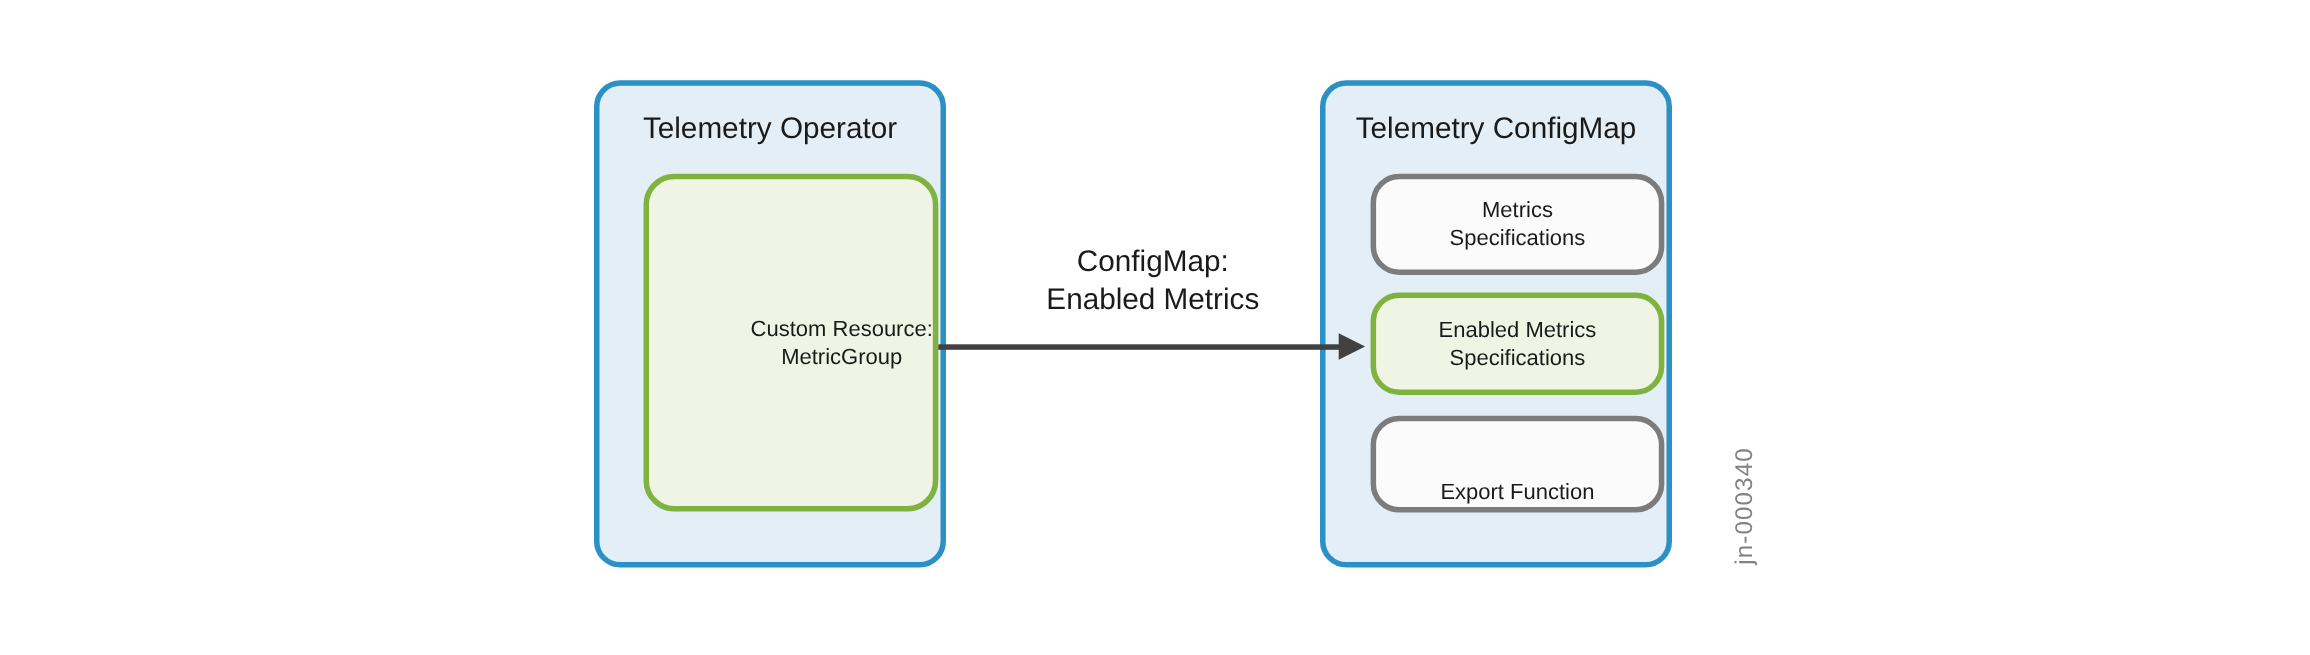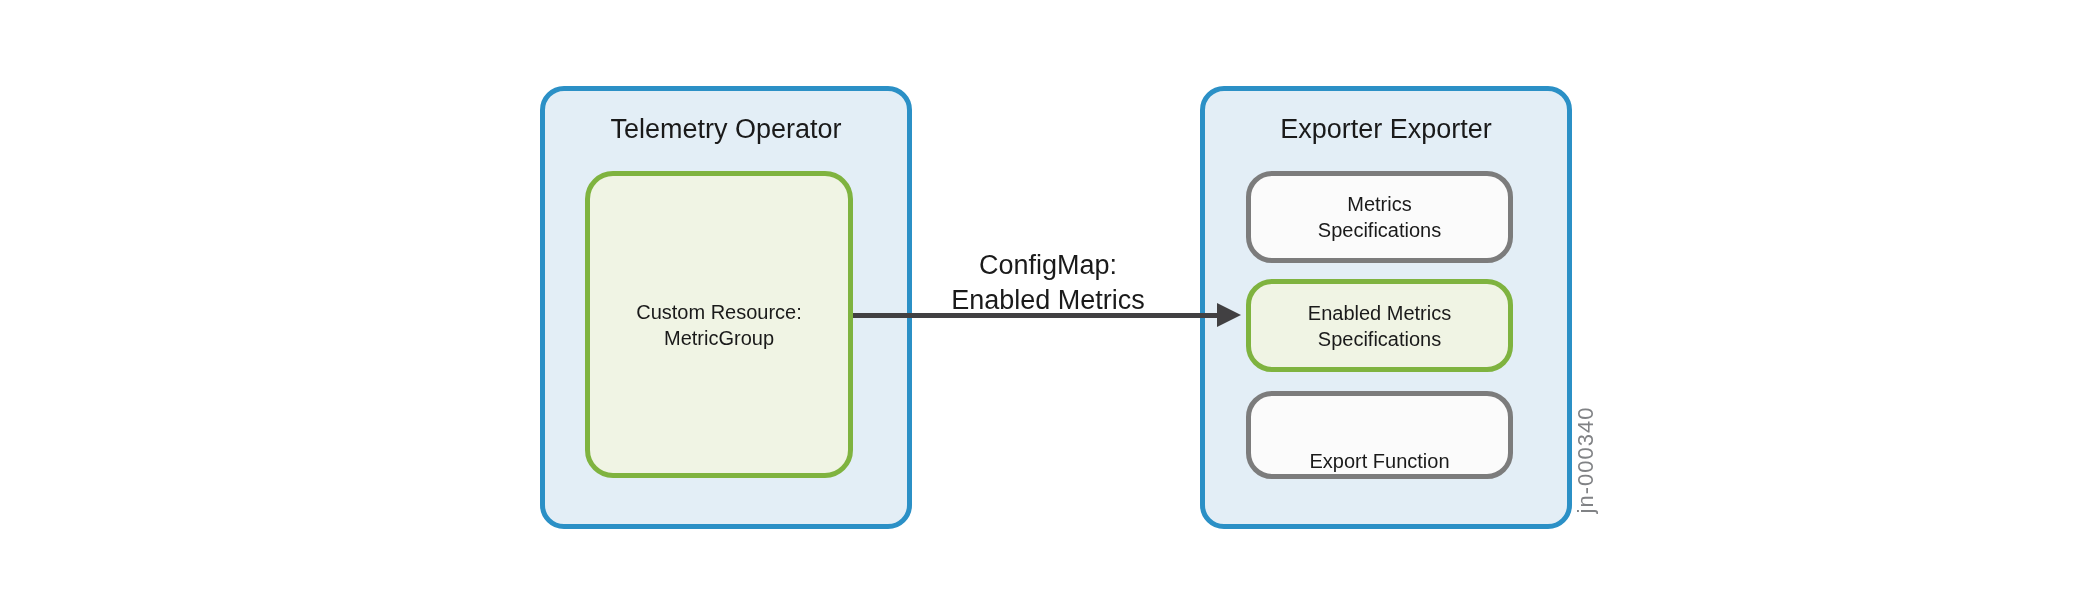--- a/index.html
+++ b/index.html
@@ -10,22 +10,22 @@
     width: 2100px;
     height: 595px;
     background: var(--background, #FFFFFF);
     font-family: "Liberation Sans", sans-serif;
     color: var(--text, #1A1A1A);
     overflow: hidden;
   }
 
   .outer-box {
     position: absolute;
-    top: 86px;
-    width: 372px;
+    top: 73px;
+    width: 320px;
     height: 443px;
     border: 5px solid var(--blue-border, #2B90C6);
     background: var(--blue-fill, #E3EEF6);
     border-radius: 24px;
   }
   .operator { left: 540px; }
   .exporter { left: 1200px; }
 
   .outer-title {
     position: absolute;
@@ -42,21 +42,21 @@
     position: absolute;
     left: 40px;
     top: 80px;
     width: 268px;
     height: 307px;
     border: 5px solid var(--green-border, #7FB33F);
     background: var(--green-fill, #F0F4E4);
     border-radius: 28px;
     display: flex;
     align-items: center;
-    justify-content: center;
+    justify-content: flex-end;
   }
 
   .box-label {
     font-size: 20px;
     line-height: 1.3;
     text-align: center;
     white-space: pre-line;
     color: var(--text, #1A1A1A);
   }
 
@@ -98,21 +98,21 @@
     height: 0;
     border-left: 24px solid var(--arrow, #414042);
     border-top: 12px solid transparent;
     border-bottom: 12px solid transparent;
     z-index: 5;
   }
 
   .arrow-label {
     position: absolute;
     left: 888px;
-    top: 248px;
+    top: 220px;
     width: 320px;
     text-align: center;
     font-size: 27px;
     line-height: 1.3;
     white-space: pre-line;
     color: var(--text, #1A1A1A);
   }
 
   .figure-id {
     position: absolute;
@@ -138,21 +138,21 @@
 MetricGroup</div>
     </div>
   </div>
 
   <div class="arrow-label">ConfigMap:
 Enabled Metrics</div>
   <div class="arrow-line"></div>
   <div class="arrow-head"></div>
 
   <div class="outer-box exporter">
-    <div class="outer-title">Exporter Exporter</div>
+    <div class="outer-title">Telemetry ConfigMap</div>
 
     <div class="inner-item item-0 variant-gray">
       <div class="box-label">Metrics
 Specifications</div>
     </div>
 
     <div class="inner-item item-1 variant-green">
       <div class="box-label">Enabled Metrics
 Specifications</div>
     </div>

